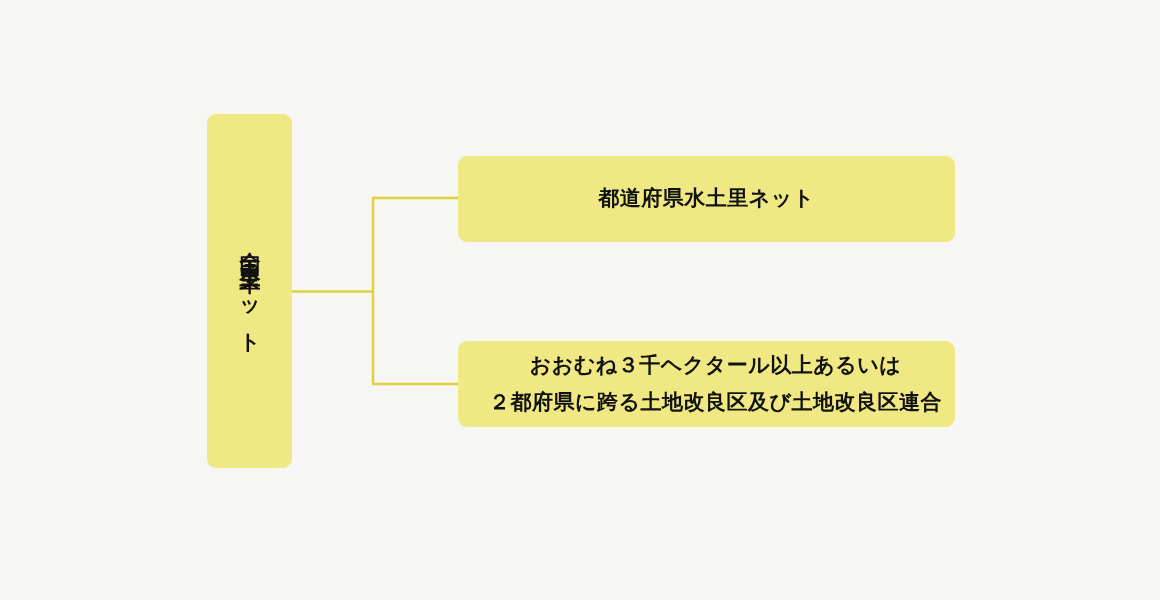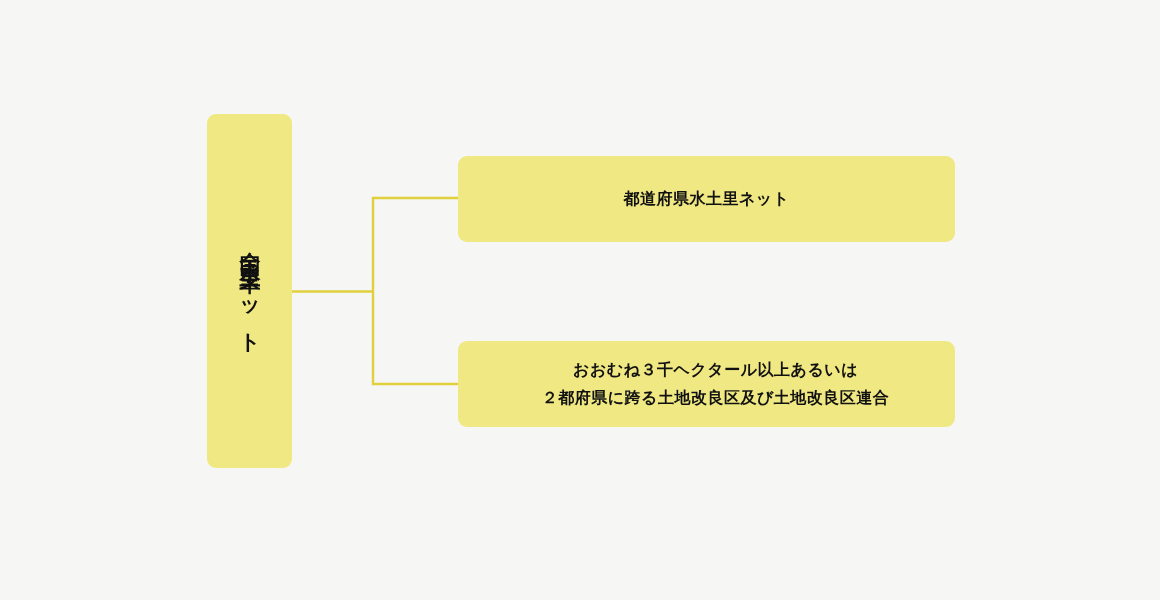--- a/index.html
+++ b/index.html
@@ -60,21 +60,21 @@
     top: 156px;
     height: 86px;
   }
   .node-child-2 {
     top: 341px;
     height: 86px;
     padding-left: 18px;
   }
 
   .node-label {
-    font-size: 16px;
+    font-size: 21px;
     font-weight: bold;
     line-height: 1.78;
     text-align: center;
     color: #111111;
     letter-spacing: 0.5px;
     white-space: pre-line;
   }
 
   
   .connector-svg {

